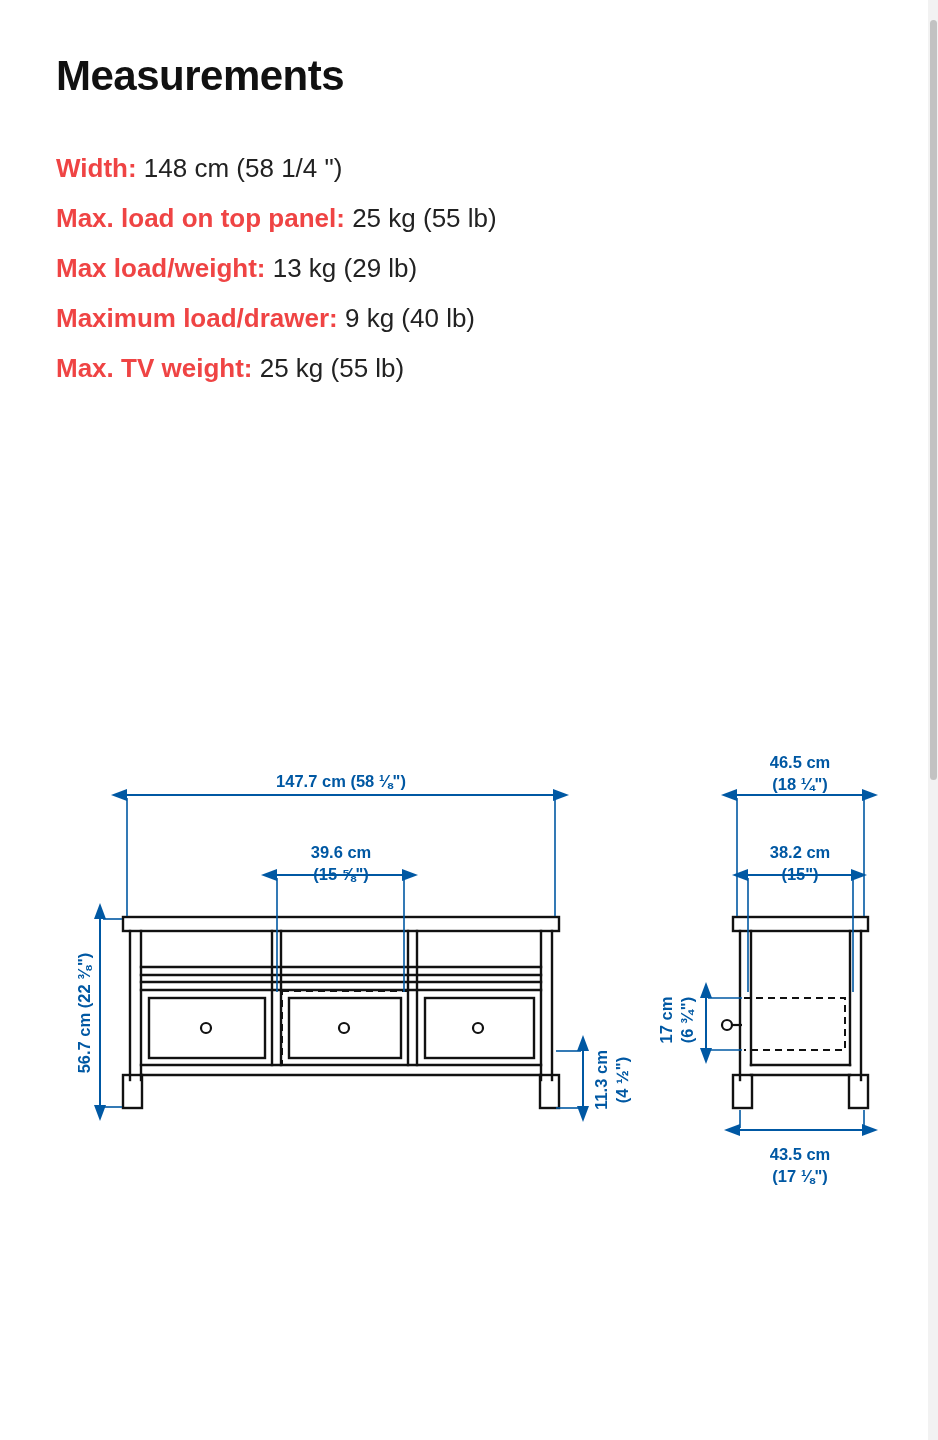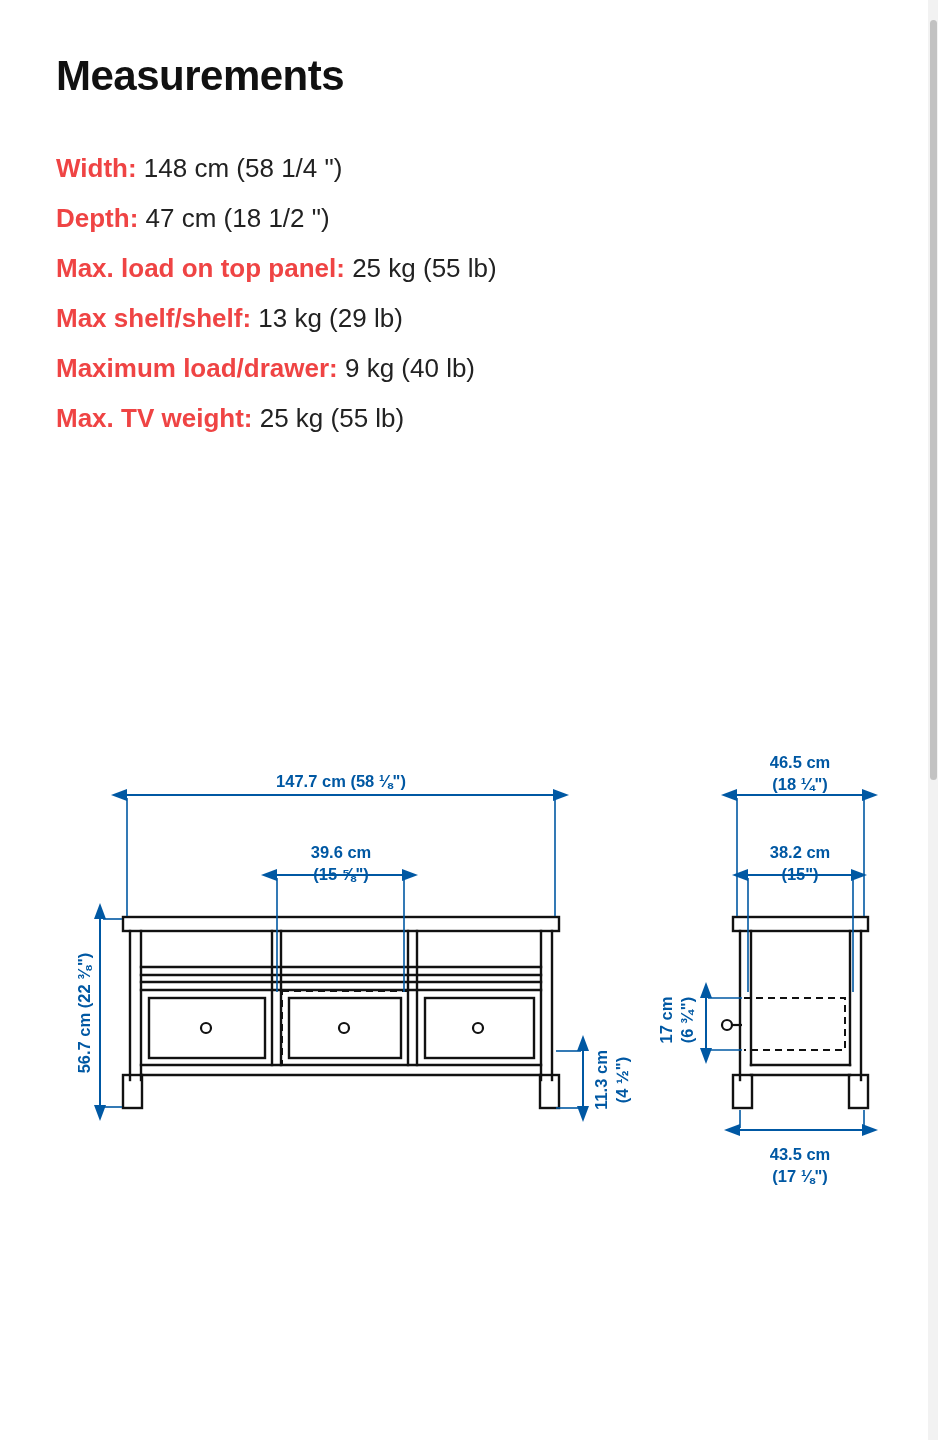--- a/index.html
+++ b/index.html
@@ -89,29 +89,25 @@
 <div class="page">
 
   <h1 class="title">Measurements</h1>
 
   <div class="specs">
     <div class="spec-row">
       <span class="spec-label">Width:</span>
       <span class="spec-value">148 cm (58 1/4 ")</span>
     </div>
     <div class="spec-row">
-      <span class="spec-label">Depth:</span>
-      <span class="spec-value">47 cm (18 1/2 ")</span>
-    </div>
-    <div class="spec-row">
       <span class="spec-label">Max. load on top panel:</span>
       <span class="spec-value">25 kg (55 lb)</span>
     </div>
     <div class="spec-row">
-      <span class="spec-label">Max shelf/shelf:</span>
+      <span class="spec-label">Max load/weight:</span>
       <span class="spec-value">13 kg (29 lb)</span>
     </div>
     <div class="spec-row">
       <span class="spec-label">Maximum load/drawer:</span>
       <span class="spec-value">9 kg (40 lb)</span>
     </div>
     <div class="spec-row">
       <span class="spec-label">Max. TV weight:</span>
       <span class="spec-value">25 kg (55 lb)</span>
     </div>

